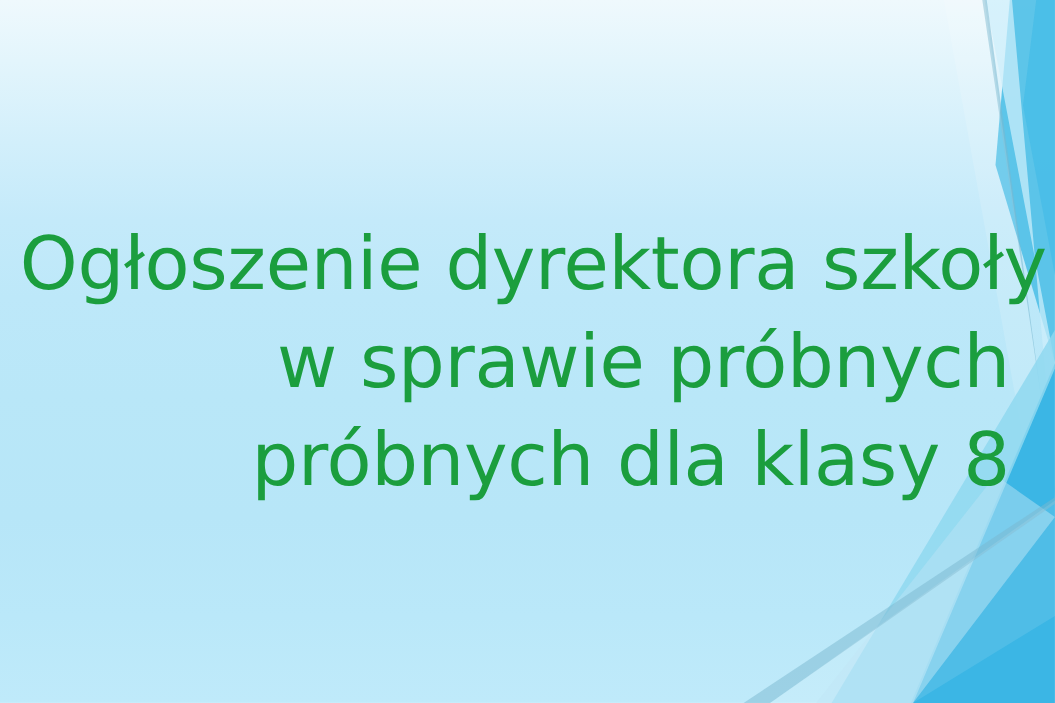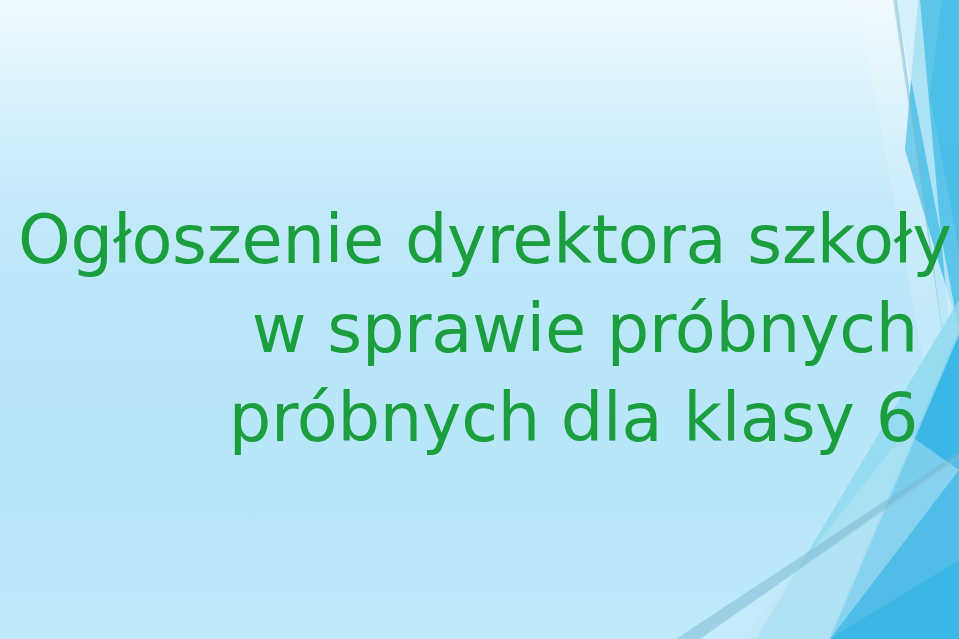--- a/index.html
+++ b/index.html
@@ -86,16 +86,16 @@
     <polygon points="959,470 830,639 742,639 905,432" fill="#b9e4f6" opacity="0.5"></polygon>
 
     <polygon points="959,452 959,458 700,639 676,639" fill="#7ab8cf" opacity="0.5"></polygon>
 
     <polygon points="959,455 959,560 830,639 700,639" fill="#ffffff" opacity="0.10"></polygon>
   </svg>
 
   <div class="title-block">
     <span class="title-line first">Ogłoszenie dyrektora szkoły</span>
     <span class="title-line">w sprawie próbnych</span>
-    <span class="title-line">próbnych dla klasy 6</span>
+    <span class="title-line">próbnych dla klasy 8</span>
   </div>
 
 </div>
 
 </body></html>

